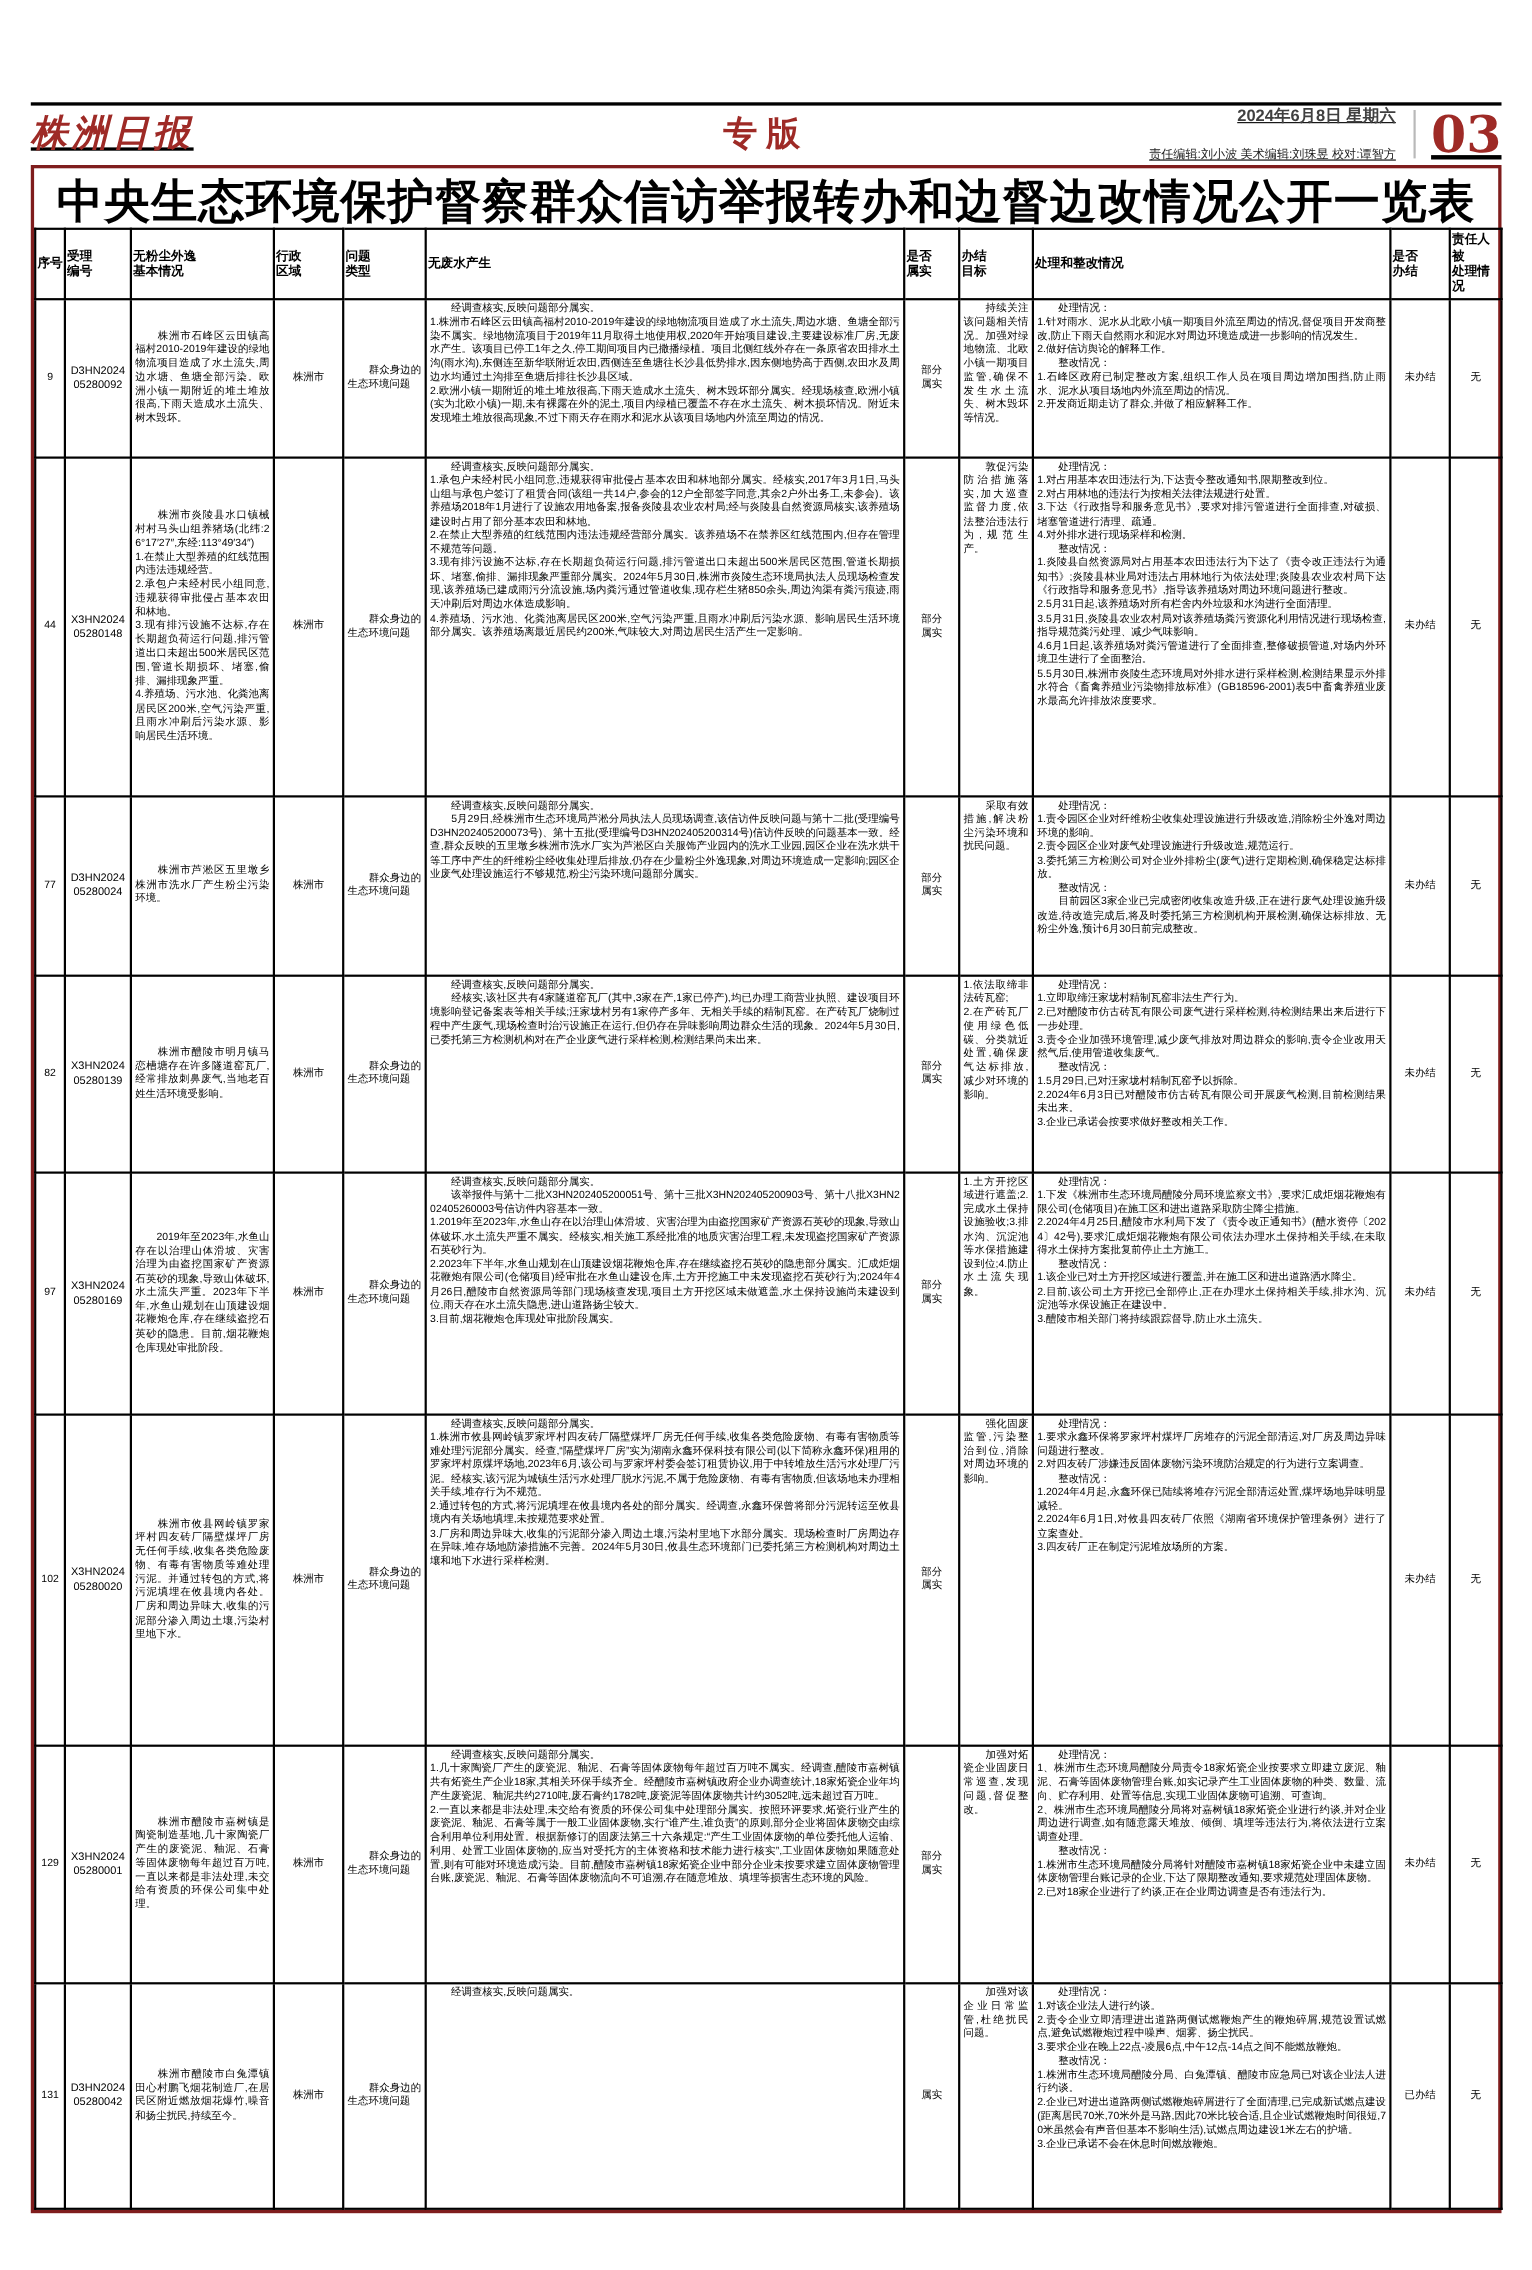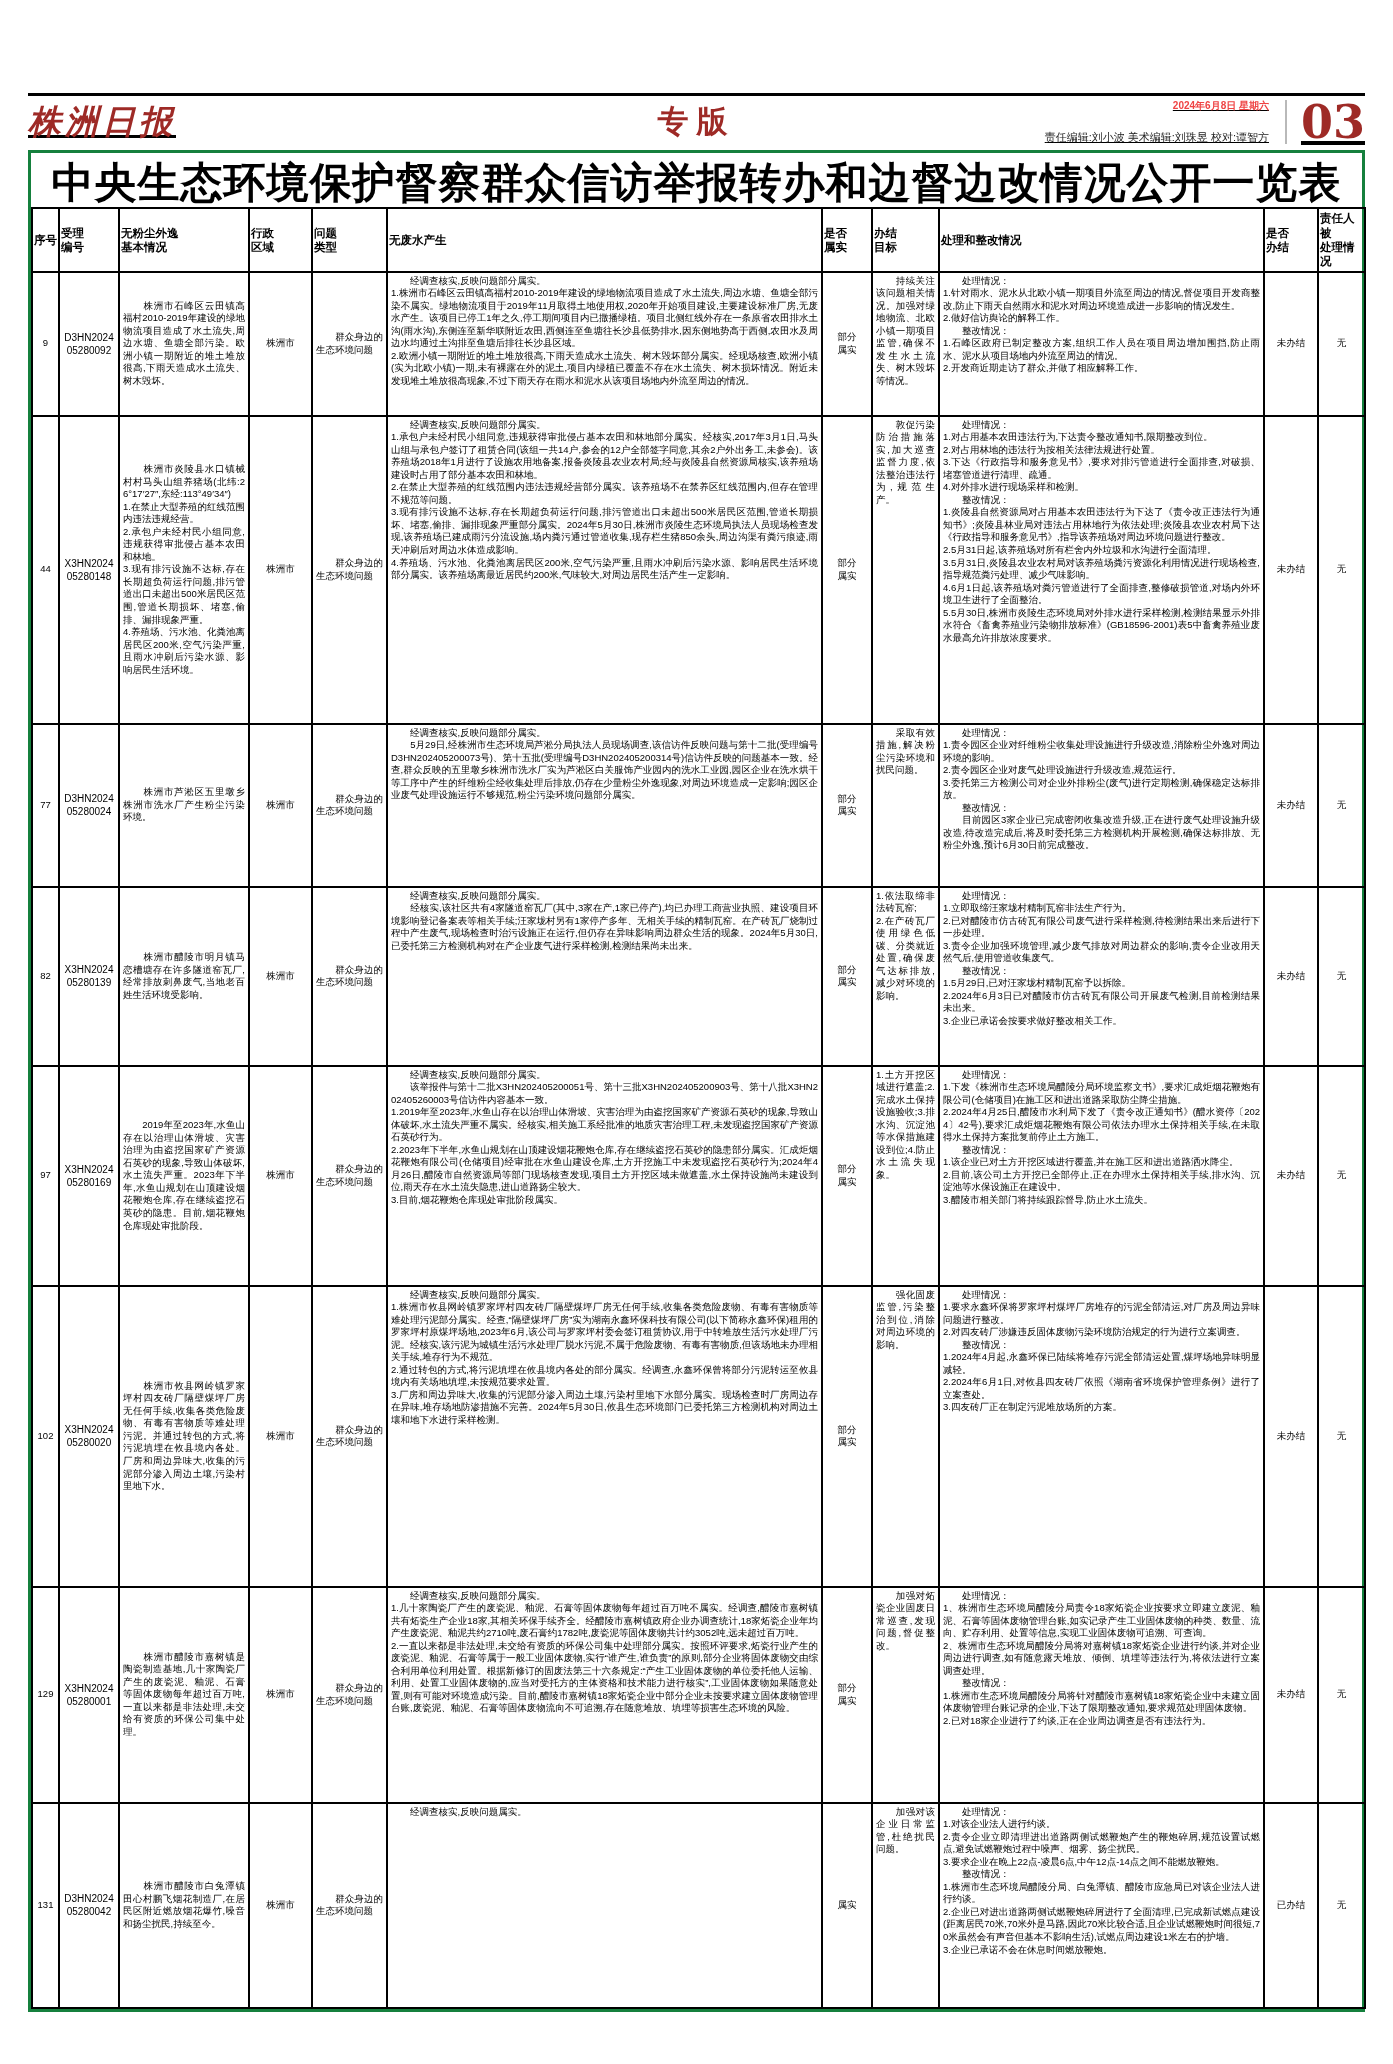--- a/index.html
+++ b/index.html
@@ -8,26 +8,26 @@
     font-family:"Liberation Sans","DejaVu Sans",sans-serif;color:#000;
     -webkit-font-smoothing:antialiased;
   }
   .top-rule{height:3px;background:#000;margin:93px 28px 0 28px;}
   .masthead{position:relative;display:flex;align-items:center;height:52px;margin:0 28px;text-decoration:underline;}
   .logo{font-family:"Liberation Serif","DejaVu Serif",serif;font-style:italic;font-weight:900;
         font-size:33px;color:#9e2a26;letter-spacing:4px;line-height:1;}
   .edition{position:absolute;left:50%;transform:translateX(-50%);font-size:31px;color:#9e2a26;
         font-weight:700;letter-spacing:8px;font-family:"Liberation Serif","DejaVu Serif",serif;}
   .m-right{margin-left:auto;text-align:right;line-height:1.3;}
-  .date{font-size:10px;font-weight:700;color:#ef4444;}
+  .date{font-size:15px;font-weight:700;color:#404040;}
   .editors{font-size:11px;color:#222;margin-top:18px;}
   .vdiv{width:2px;height:44px;background:#b9b9b9;margin:0 14px 0 16px;}
   .pageno{font-size:46px;color:#9e2a26;font-weight:700;line-height:1;
         font-family:"DejaVu Serif","Liberation Serif",serif;}
-  .sheet{margin:2px 28px 0 28px;border:3px solid #15803d;}
+  .sheet{margin:2px 28px 0 28px;border:3px solid #7f1d1d;}
   .sheet-title{font-size:42px;font-weight:900;text-align:center;letter-spacing:1px;
         white-space:nowrap;padding:7px 0 1px 0;line-height:1.1;}
   .sheet-subtitle{font-size:16px;text-align:center;padding:1px 0 5px 0;letter-spacing:2px;}
   table{border-collapse:collapse;width:100%;table-layout:fixed;}
   th,td{border:2px solid #000;overflow:hidden;}
   th{font-size:11.5px;font-weight:700;text-align:left;white-space:pre-line;
      line-height:1.25;padding:2px 1px;height:36px;vertical-align:middle;}
   td{font-size:9.5px;line-height:1.32;padding:2px 3px;vertical-align:middle;}
   td.c{text-align:center;}
   td.j{text-align:justify;text-justify:inter-ideograph;white-space:pre-wrap;word-break:break-all;}

